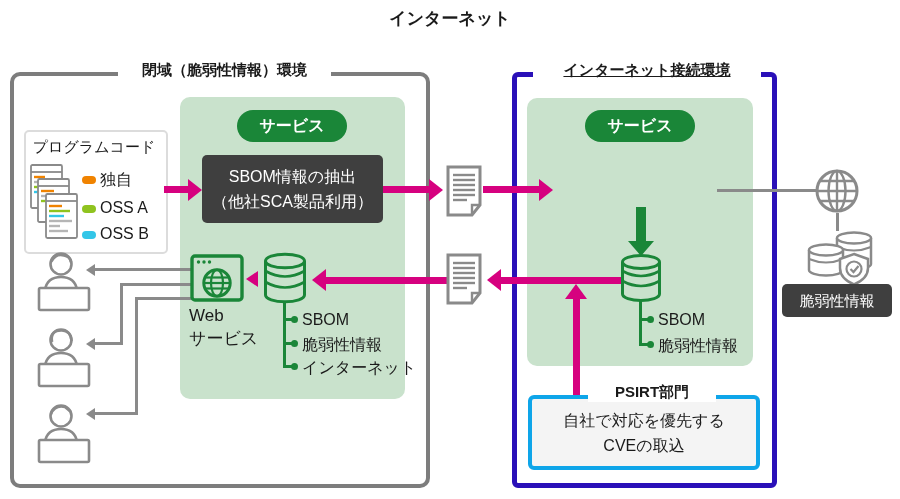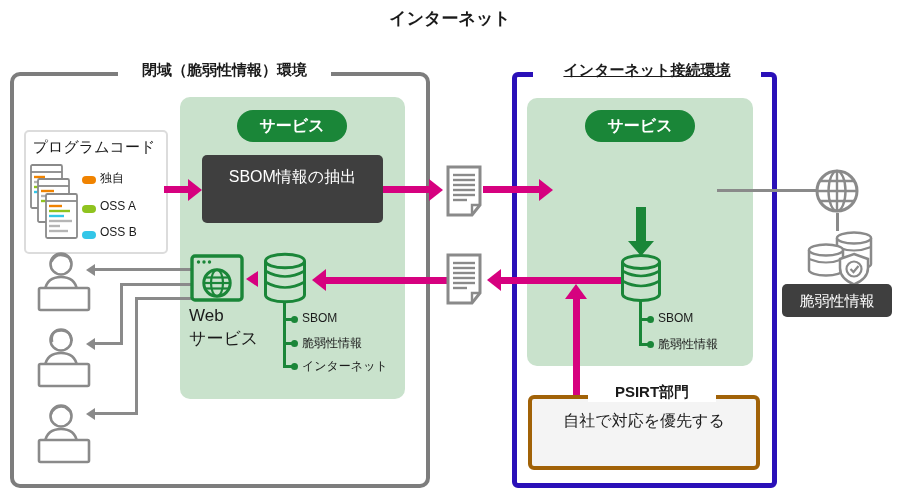--- a/index.html
+++ b/index.html
@@ -10,33 +10,33 @@
   .ctr{text-align:center;}
   .title{font-size:17px;font-weight:bold;}
   .env-label{font-size:15px;font-weight:bold;background:#fff;padding:0 4px;z-index:6;}
   .env-border{border-radius:10px;background:transparent;z-index:1;}
   .gray-env{border:4px solid #7d7d7d;}
   .blue-env{border:5px solid #2a10b8;border-radius:6px;}
   .green-panel{background:#c9e2cc;border-radius:10px;z-index:2;}
   .pill{background:#1a8638;color:#fff;font-weight:bold;font-size:16px;line-height:32px;text-align:center;border-radius:16px;z-index:3;}
   .dark-box{background:#3f3f3f;color:#fff;text-align:center;border-radius:5px;z-index:3;}
   .white-box{background:#fff;border:2px solid #dcdcdc;border-radius:5px;z-index:2;}
-  .psirt-box{background:#f4f4f4;border:4px solid #a16207;border-radius:6px;z-index:3;}
+  .psirt-box{background:#f4f4f4;border:4px solid #0ea5e9;border-radius:6px;z-index:3;}
   .shaft-m{background:#d6017f;z-index:5;}
   .shaft-g{background:#8a8a8a;z-index:2;}
   .shaft-grn{background:#1a8638;z-index:4;}
   .tri{width:0;height:0;z-index:5;}
   .tri-r{border-left:14px solid #d6017f;border-top:11px solid transparent;border-bottom:11px solid transparent;}
   .tri-l{border-right:14px solid #d6017f;border-top:11px solid transparent;border-bottom:11px solid transparent;}
   .tri-l-sm{border-right:12px solid #d6017f;border-top:8px solid transparent;border-bottom:8px solid transparent;}
   .tri-u{border-bottom:15px solid #d6017f;border-left:11px solid transparent;border-right:11px solid transparent;}
   .tri-d-grn{border-top:15px solid #1a8638;border-left:13px solid transparent;border-right:13px solid transparent;z-index:4;}
   .tri-l-gray{border-right:9px solid #8a8a8a;border-top:6px solid transparent;border-bottom:6px solid transparent;z-index:2;}
   .list-dot{width:7px;height:7px;border-radius:50%;background:#1a8638;z-index:3;}
-  .list-txt{font-size:12px;z-index:3;white-space:nowrap;}
+  .list-txt{font-size:16px;z-index:3;white-space:nowrap;}
   .legend-dot{height:8px;border-radius:4px;z-index:3;}
   .vline-grn{background:#1a8638;z-index:3;}
   svg{display:block;}
 </style>
 </head>
 <body>
 
 <div class="canvas">
 
   <div class="abs title ctr" style="left:300px;top:7px;width:300px;">インターネット</div>
@@ -88,20 +88,21 @@
   <div class="abs list-txt" style="left:100px;top:170px;">独自</div>
   <div class="abs legend-dot" style="left:82px;top:205px;width:14px;background:#8fc31f;"></div>
   <div class="abs list-txt" style="left:100px;top:199px;">OSS A</div>
   <div class="abs legend-dot" style="left:82px;top:231px;width:14px;background:#33c6e8;"></div>
   <div class="abs list-txt" style="left:100px;top:225px;">OSS B</div>
 
   <div class="abs green-panel" style="left:180px;top:97px;width:225px;height:302px;"></div>
   <div class="abs pill" style="left:237px;top:110px;width:110px;height:32px;">サービス</div>
   <div class="abs dark-box" style="left:202px;top:155px;width:181px;height:68px;font-size:16px;line-height:25px;padding-top:9px;box-sizing:border-box;">
     <div>SBOM情報の抽出</div>
+    <div>（他社SCA製品利用）</div>
   </div>
 
   <div class="abs" style="left:190px;top:254px;z-index:3;">
     <svg width="54" height="48" viewBox="0 0 54 48">
       <g fill="none" stroke="#1a8638">
         <rect x="2" y="2" width="50" height="44" rx="3" stroke-width="3.4"></rect>
         <circle cx="8.5" cy="8" r="1.7" fill="#1a8638" stroke="none"></circle>
         <circle cx="14" cy="8" r="1.7" fill="#1a8638" stroke="none"></circle>
         <circle cx="19.5" cy="8" r="1.7" fill="#1a8638" stroke="none"></circle>
         <circle cx="27" cy="29" r="13.2" stroke-width="3"></circle>
@@ -257,20 +258,21 @@
   <div class="abs vline-grn" style="left:639px;top:343px;width:10px;height:3px;"></div>
   <div class="abs list-dot" style="left:647px;top:341px;"></div>
   <div class="abs list-txt" style="left:658px;top:336px;">脆弱性情報</div>
 
   <div class="abs shaft-m" style="left:573px;top:299px;width:7px;height:96px;"></div>
   <div class="abs tri tri-u" style="left:565px;top:284px;"></div>
 
   <div class="abs psirt-box" style="left:528px;top:395px;width:224px;height:67px;">
     <div class="ctr" style="font-size:16px;line-height:25px;padding-top:9px;">
       <div>自社で対応を優先する</div>
+      <div>CVEの取込</div>
     </div>
   </div>
   <div class="abs env-label ctr" style="left:588px;top:383px;width:120px;text-align:center;">PSIRT部門</div>
 
   <div class="abs shaft-g" style="left:717px;top:189px;width:100px;height:3px;z-index:3;"></div>
 
   <div class="abs" style="left:813px;top:167px;z-index:2;">
     <svg width="48" height="48" viewBox="0 0 48 48">
       <g fill="#fff" stroke="#8a8a8a">
         <circle cx="24" cy="24" r="20" stroke-width="3"></circle>

